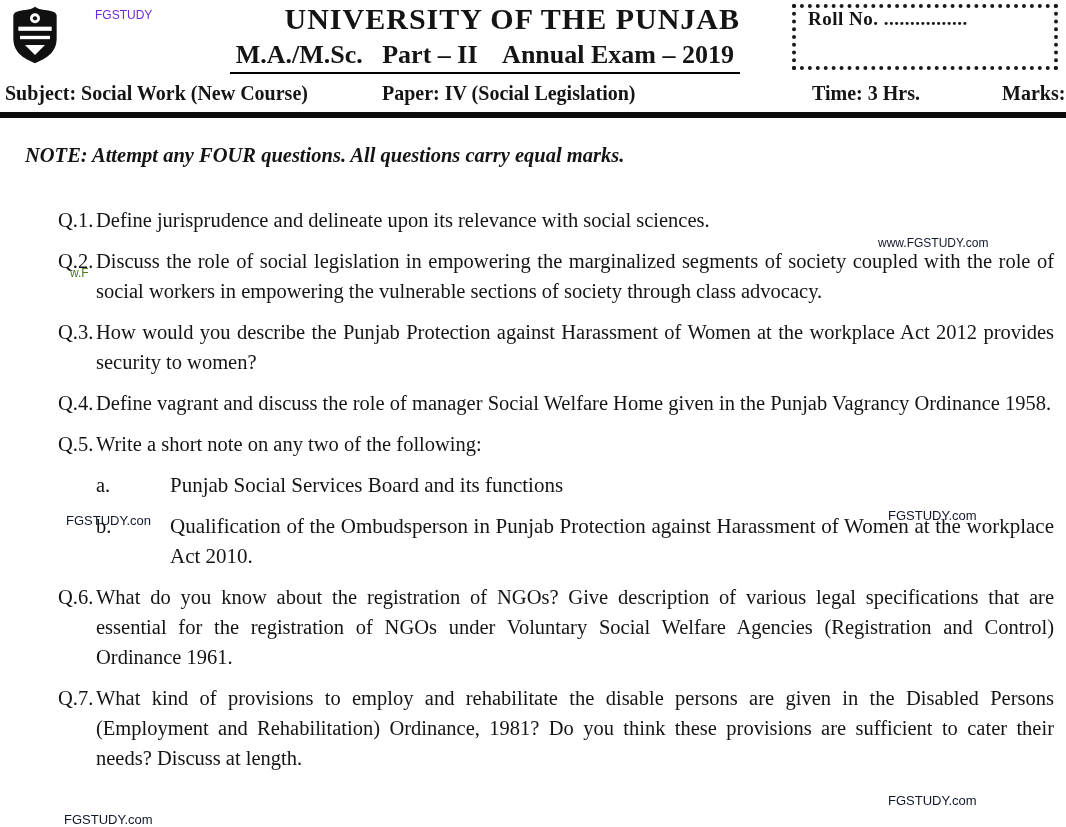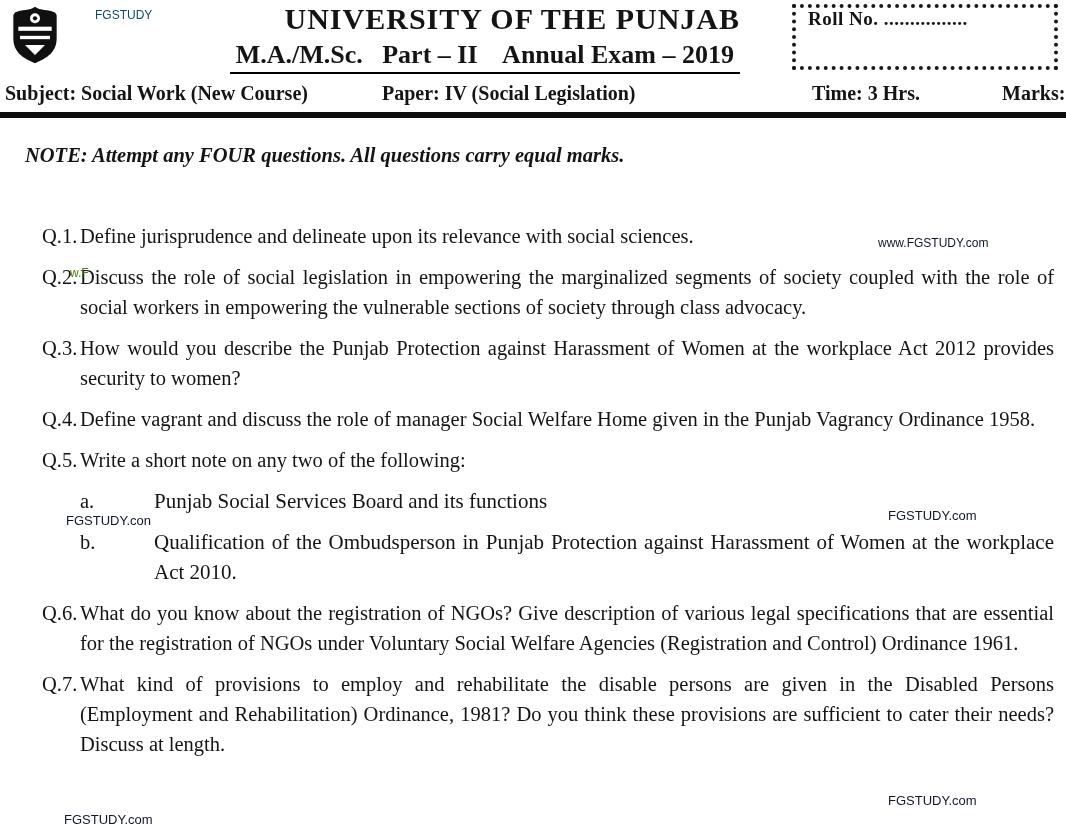--- a/index.html
+++ b/index.html
@@ -62,22 +62,22 @@
   }
 
   
   .note {
     margin: 32px 20px 0 25px;
     font-size: 20.5px; font-weight: bold; font-style: italic;
   }
 
   
   .questions {
-    margin-top: 54px;
-    padding: 0 12px 0 42px;
+    margin-top: 38px;
+    padding: 0 12px 0 58px;
   }
   .q-row { display: flex; margin-bottom: 11px; }
   .q-num {
     width: 38px; flex-shrink: 0;
     font-size: 20.5px; line-height: 30px;
   }
   .q-text {
     flex: 1;
     font-size: 20.5px; line-height: 30px;
     text-align: justify;
@@ -95,21 +95,21 @@
 
   
   .wm {
     position: absolute;
     font-family: "Liberation Sans", sans-serif;
     color: #0f172a;
     font-size: 13px;
     white-space: nowrap;
     pointer-events: none;
   }
-  .wm-top      { left: 95px;  top: 8px;   font-size: 12px; color: #0c4a6e; }
+  .wm-top      { left: 95px;  top: 8px;   font-size: 12px; color: #6d28d9; }
   .wm-q2-right { left: 878px; top: 236px; font-size: 12px; }
   .wm-q2-left  { left: 70px;  top: 250px; font-size: 12px; color: #4d7c0f; margin-top: 16px; }
   .wm-q5-right { left: 888px; top: 508px; }
   .wm-q5-left  { left: 66px;  top: 513px; }
   .wm-bot-right{ left: 888px; top: 793px; }
   .wm-bot-left { left: 64px;  top: 812px; }
 </style>
 </head>
 <body>
 

